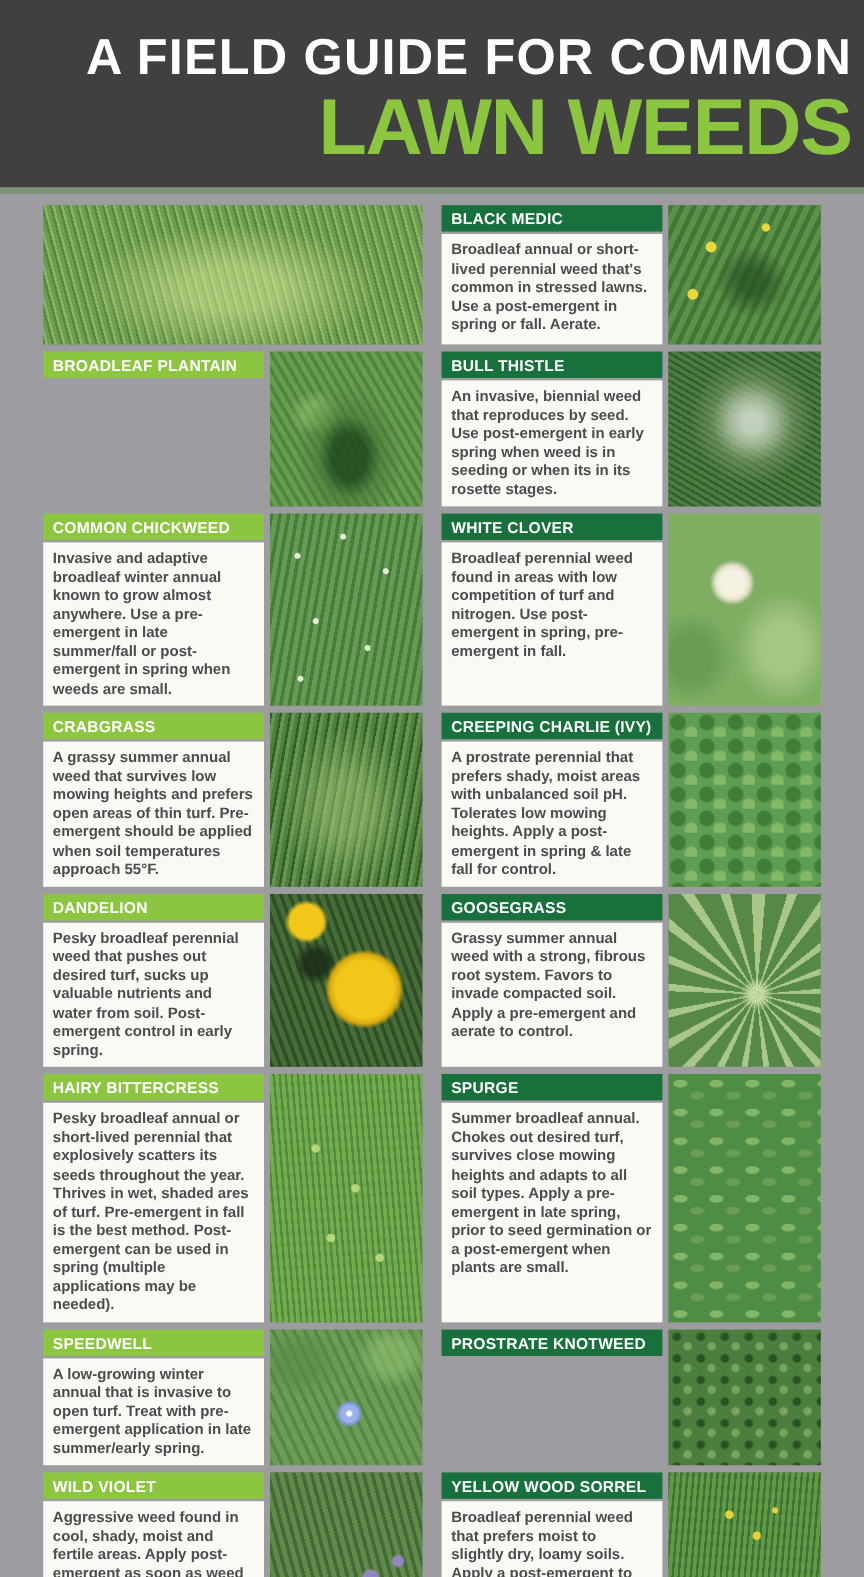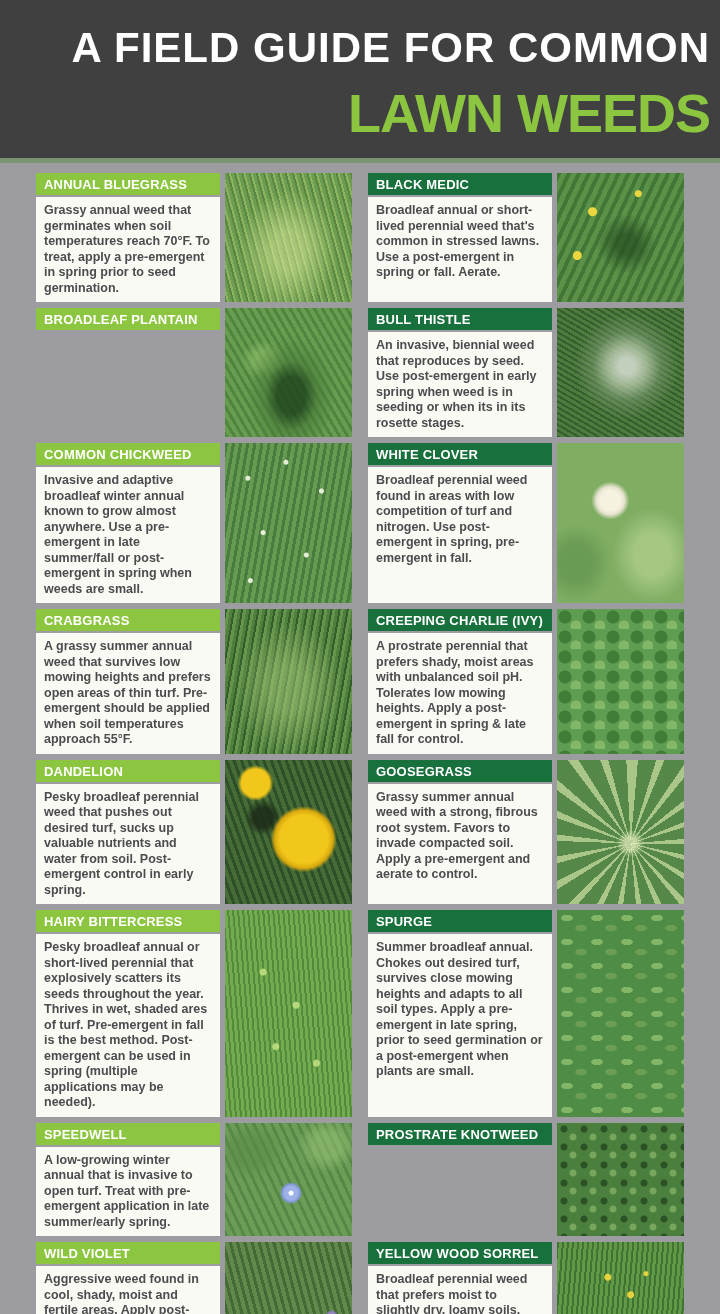--- a/index.html
+++ b/index.html
@@ -18,25 +18,25 @@
   }
   .header-line1 {
     color:#ffffff;
     font-size:42px;
     font-weight:bold;
     letter-spacing:1px;
     line-height:1.05;
   }
   .header-line2 {
     color:#8cc640;
-    font-size:54px;
+    font-size:66px;
     font-weight:bold;
     letter-spacing:-1px;
     line-height:1.0;
-    margin-top:16px;
+    margin-top:2px;
   }
   
   .entries {
     display:grid;
     grid-template-columns:1fr 1fr;
     column-gap:16px;
     row-gap:6px;
     padding:10px 36px 8px;
   }
   .entry { display:flex; }
@@ -150,24 +150,20 @@
 <body>
 
 <div class="header">
   <div class="header-line1">A FIELD GUIDE FOR COMMON</div>
   <div class="header-line2">LAWN WEEDS</div>
 </div>
 
 <div class="entries">
 
   <div class="entry r1">
-    <div class="entry-text">
-      <div class="entry-title">ANNUAL BLUEGRASS</div>
-      <div class="entry-desc">Grassy annual weed that germinates when soil temperatures reach 70°F. To treat, apply a pre-emergent in spring prior to seed germination.</div>
-    </div>
     <div class="entry-photo p0"></div>
   </div>
 
   <div class="entry r1">
     <div class="entry-text">
       <div class="entry-title">BLACK MEDIC</div>
       <div class="entry-desc">Broadleaf annual or short-lived perennial weed that's common in stressed lawns. Use a post-emergent in spring or fall. Aerate.</div>
     </div>
     <div class="entry-photo p1"></div>
   </div>

